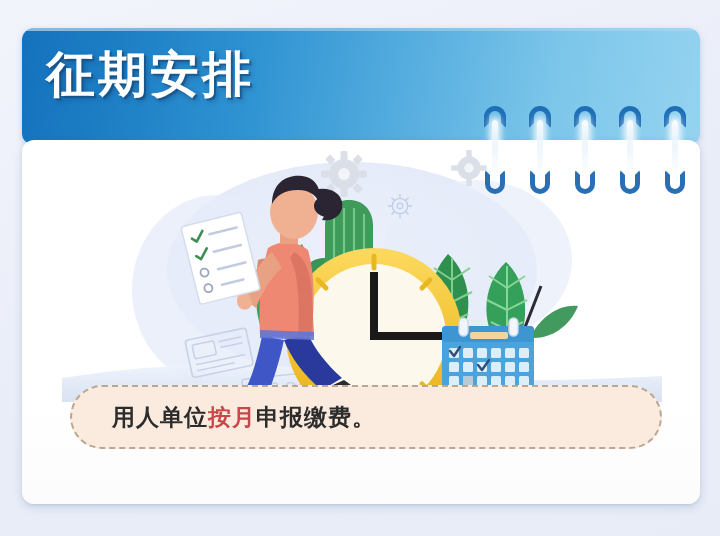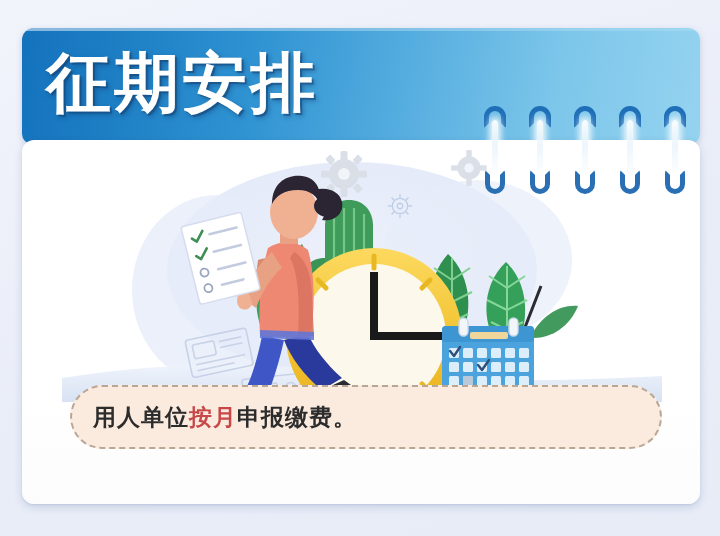--- a/index.html
+++ b/index.html
@@ -55,21 +55,21 @@
     position: absolute;
     left: 0; right: 0; top: 0;
     height: 3px;
     background: linear-gradient(90deg, rgba(255,255,255,0.5), rgba(255,255,255,0.12));
   }
 
   #page-title {
     position: absolute;
     left: 24px;
     top: 22px;
-    font-size: 65px;
+    font-size: 49px;
     line-height: 1;
     font-weight: bold;
     color: #ffffff;
     letter-spacing: 3px;
     font-family: "DejaVu Sans", "Liberation Sans", sans-serif;
     text-shadow:
       2px 2px 0 rgba(20,70,120,0.55),
       3px 3px 5px rgba(15,60,110,0.45);
     white-space: nowrap;
   }
@@ -151,21 +151,21 @@
     width: 592px;
     height: 64px;
     background: #fbeade;
     border: 2px dashed #b9a795;
     border-radius: 32px;
     display: flex;
     align-items: center;
     z-index: 4;
   }
   #note-text {
-    padding-left: 21px;
+    padding-left: 40px;
     font-size: 23px;
     font-weight: bold;
     color: #2c2c2c;
     letter-spacing: 1px;
     font-family: "DejaVu Sans", "Liberation Sans", sans-serif;
     white-space: nowrap;
   }
   .hl { color: #c8484a; }
 </style>
 </head>

